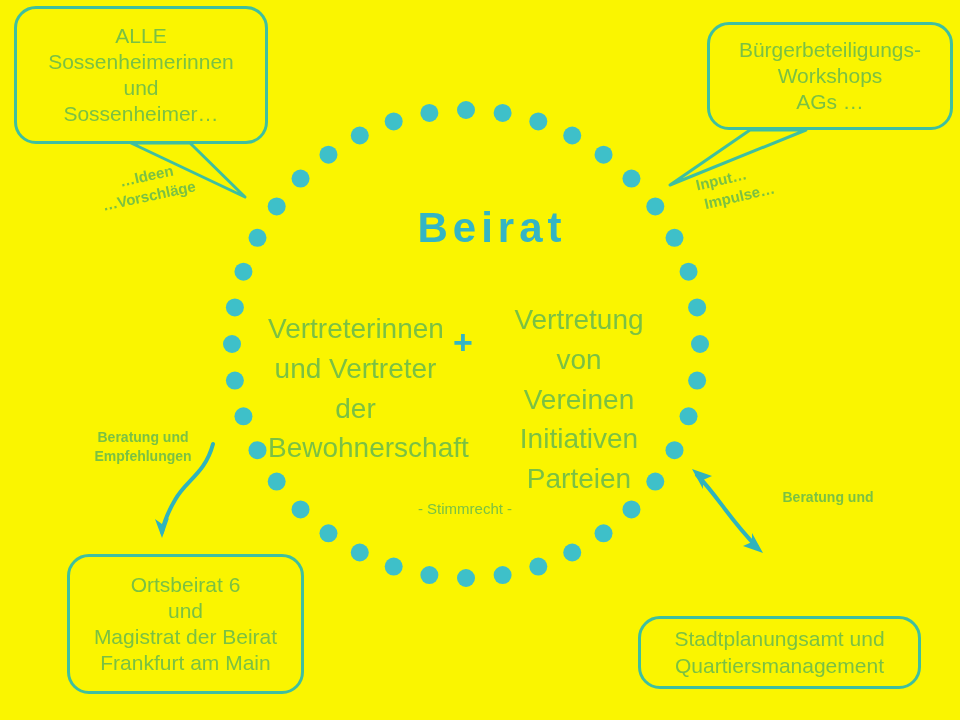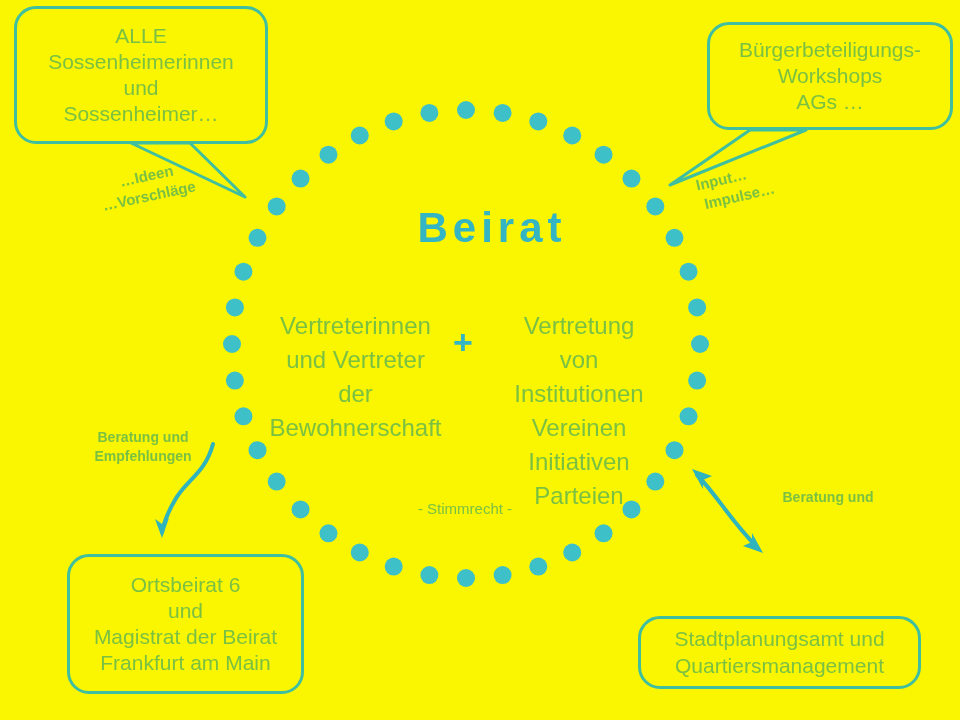--- a/index.html
+++ b/index.html
@@ -70,25 +70,25 @@
     text-align: center;
     font-size: 42px;
     font-weight: bold;
     letter-spacing: 5px;
     color: #34b5c4;
   }
   .council-col {
     position: absolute;
     text-align: center;
     color: #7ac143;
-    font-size: 24px;
+    font-size: 28px;
     line-height: 1.42;
   }
   #council-left  { left: 268px; top: 309px; width: 175px; }
-  #council-right { left: 490px; top: 309px; width: 178px; }
+  #council-right { left: 490px; top: 300px; width: 178px; }
   #plus-sign {
     position: absolute;
     left: 440px; top: 325px; width: 46px;
     text-align: center;
     font-size: 34px;
     font-weight: bold;
     color: #34b5c4;
     line-height: 1;
   }
   #stimmrecht {
@@ -225,21 +225,20 @@
     <div>und Vertreter</div>
     <div>der</div>
     <div>Bewohnerschaft</div>
   </div>
 
   <div id="plus-sign">+</div>
 
   <div class="council-col" id="council-right">
     <div>Vertretung</div>
     <div>von</div>
-    <div>Institutionen</div>
     <div>Vereinen</div>
     <div>Initiativen</div>
     <div>Parteien</div>
   </div>
 
   <div id="stimmrecht">- Stimmrecht -</div>
 
   <div class="annot" id="annot-beratung-empfehlungen">
     <div>Beratung und</div>
     <div>Empfehlungen</div>

